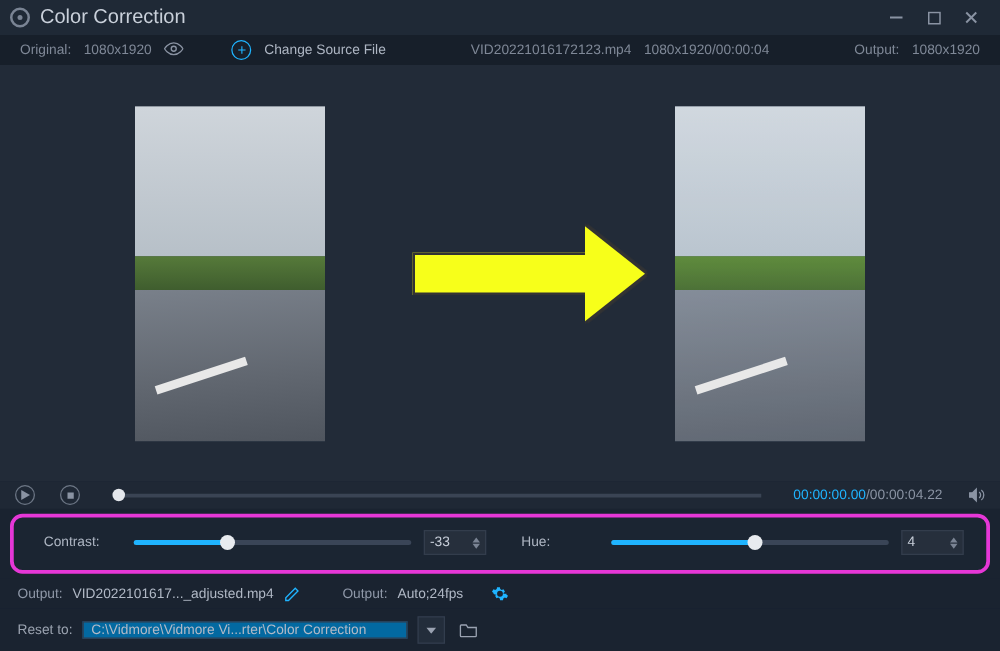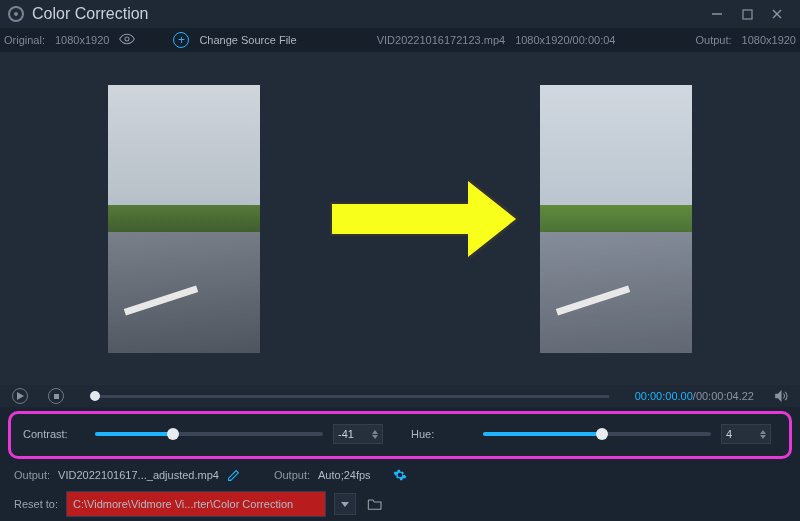--- a/index.html
+++ b/index.html
@@ -35,21 +35,21 @@
     display:flex; align-items:center; justify-content:center;
     color:#8a93a3; cursor:pointer;
   }
 
   
   .header {
     height: 24px;
     background: #171f2a;
     display:flex;
     align-items:center;
-    padding: 0 4px;
+    padding: 0 16px;
     gap: 10px;
     font-size: 11px;
     color:#7f8897;
   }
   .header .eye-icon svg { width:16px; height:16px; }
   .header .plus-icon {
     width:16px; height:16px; border:1.5px solid #1fb4ff; border-radius:50%;
     display:flex; align-items:center; justify-content:center; color:#1fb4ff;
     font-size:12px; line-height:1;
   }
@@ -116,21 +116,21 @@
     flex:1; height:3px; background:#3a4454; position:relative; margin:0 6px;
   }
   .timeline .thumb-dot { width:10px; height:10px; background:#e4e7ec; border-radius:50%; position:absolute; left:0; top:-4px; }
   .timecode .cur { color:#1fb4ff; }
   .timecode .tot { color:#8a93a3; }
 
   
   .controls-wrap { position:relative; }
   .controls {
     background:#1b2532;
-    padding: 10px 18px 12px 12px;
+    padding: 10px 18px 12px 24px;
     display:grid;
     grid-template-columns: 1fr 1fr;
     column-gap: 28px;
     row-gap: 14px;
     border: 3px solid #e637d7;
     border-radius: 10px;
     margin: 4px 8px;
   }
   .ctrl-row {
     display:flex; align-items:center; gap:10px;
@@ -164,21 +164,21 @@
   .out-val { color:#b1b9c6; }
   .pencil-icon, .gear-icon { color:#1fb4ff; cursor:pointer; display:flex; }
 
   
   .saverow {
     height:34px; background:#1a2330; display:flex; align-items:center;
     padding:0 14px; gap:8px; font-size:11px;
   }
   .path-box {
     flex: 0 0 260px;
-    height:26px; background:#b91c1c; border:1px solid #323d4d;
+    height:14px; background:#0369a1; border:1px solid #323d4d;
     display:flex; align-items:center; padding:0 6px; color:#b3bac7;
     overflow:hidden; text-overflow:ellipsis; white-space:nowrap;
   }
   .dropdown-btn {
     width:22px; height:22px; background:#232d3b; border:1px solid #323d4d;
     display:flex; align-items:center; justify-content:center; cursor:pointer;
   }
   .folder-btn { width:22px; height:22px; display:flex; align-items:center; justify-content:center; cursor:pointer; }
   .export-btn {
     background:#1fb4ff; color:#fff; width:120px; height:26px;
@@ -279,21 +279,21 @@
 <div class="controls-wrap">
   <div class="controls">
 
     <div class="ctrl-row">
       <div class="ctrl-label">Contrast:</div>
       <div class="slider">
         <div class="fill" style="width:34%"></div>
           <div class="knob" style="left:34%"></div>
       </div>
       <div class="numbox">
-        <span>-41</span>
+        <span>-33</span>
         <div class="spin">
             <div class="up"></div>
             <div class="dn"></div>
           </div>
       </div>
     </div>
 
 
 
     <div class="ctrl-row">

